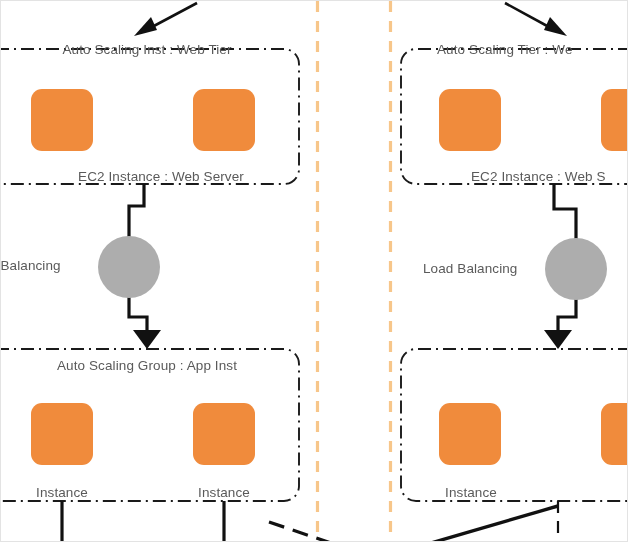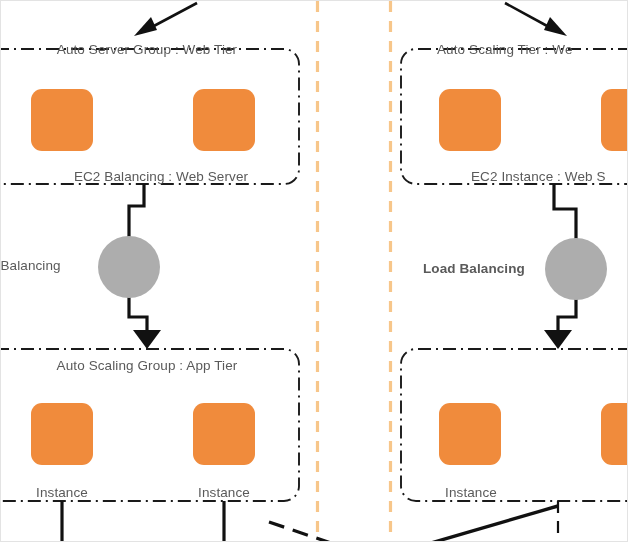--- a/index.html
+++ b/index.html
@@ -107,47 +107,47 @@
 
     <path d="M 680 348 L 415 348 A 15 15 0 0 0 400 363 L 400 485 A 15 15 0 0 0 415 500 L 680 500" fill="none" stroke="#1a1a1a" stroke-width="1.9" stroke-dasharray="13 5 2 5" stroke-linecap="butt"></path>
 
     <g>
       <path d="M 430 542 L 557 505" fill="none" stroke="#111111" stroke-width="3.4"></path>
       <line x1="557" y1="500" x2="557" y2="542" stroke="#111111" stroke-width="2.2" stroke-dasharray="12 8"></line>
     </g>
 
   </svg>
 
-  <div class="label ctr" style="left:146px; top:42px;">Auto Server Group : Web Tier</div>
+  <div class="label ctr" style="left:146px; top:42px;">Auto Scaling Inst : Web Tier</div>
 
   <div class="ec2-box" style="left:30px; top:88px;"></div>
   <div class="ec2-box" style="left:192px; top:88px;"></div>
 
-  <div class="label ctr" style="left:160px; top:169px;">EC2 Balancing : Web Server</div>
+  <div class="label ctr" style="left:160px; top:169px;">EC2 Instance : Web Server</div>
 
   <div class="label" style="left:-12px; top:258px;">d Balancing</div>
 
   <div class="lb-circle" style="left:97px; top:235px;"></div>
 
-  <div class="label ctr" style="left:146px; top:358px;">Auto Scaling Group : App Tier</div>
+  <div class="label ctr" style="left:146px; top:358px;">Auto Scaling Group : App Inst</div>
 
   <div class="ec2-box" style="left:30px; top:402px;"></div>
   <div class="ec2-box" style="left:192px; top:402px;"></div>
 
   <div class="label ctr" style="left:61px; top:485px;">Instance</div>
   <div class="label ctr" style="left:223px; top:485px;">Instance</div>
 
   <div class="label" style="left:436px; top:42px;">Auto Scaling Tier : We</div>
 
   <div class="ec2-box" style="left:438px; top:88px;"></div>
   <div class="ec2-box" style="left:600px; top:88px;"></div>
 
   <div class="label" style="left:470px; top:169px;text-align:center;">EC2 Instance : Web S</div>
 
-  <div class="label" style="left:422px; top:261px;font-weight:bold;">Load Balancing</div>
+  <div class="label" style="left:422px; top:261px;">Load Balancing</div>
 
   <div class="lb-circle" style="left:544px; top:237px;"></div>
 
 
   <div class="ec2-box" style="left:438px; top:402px;"></div>
   <div class="ec2-box" style="left:600px; top:402px;"></div>
 
   <div class="label ctr" style="left:470px; top:485px;">Instance</div>
   <div class="label" style="left:640px; top:485px;">Inst</div>
 

